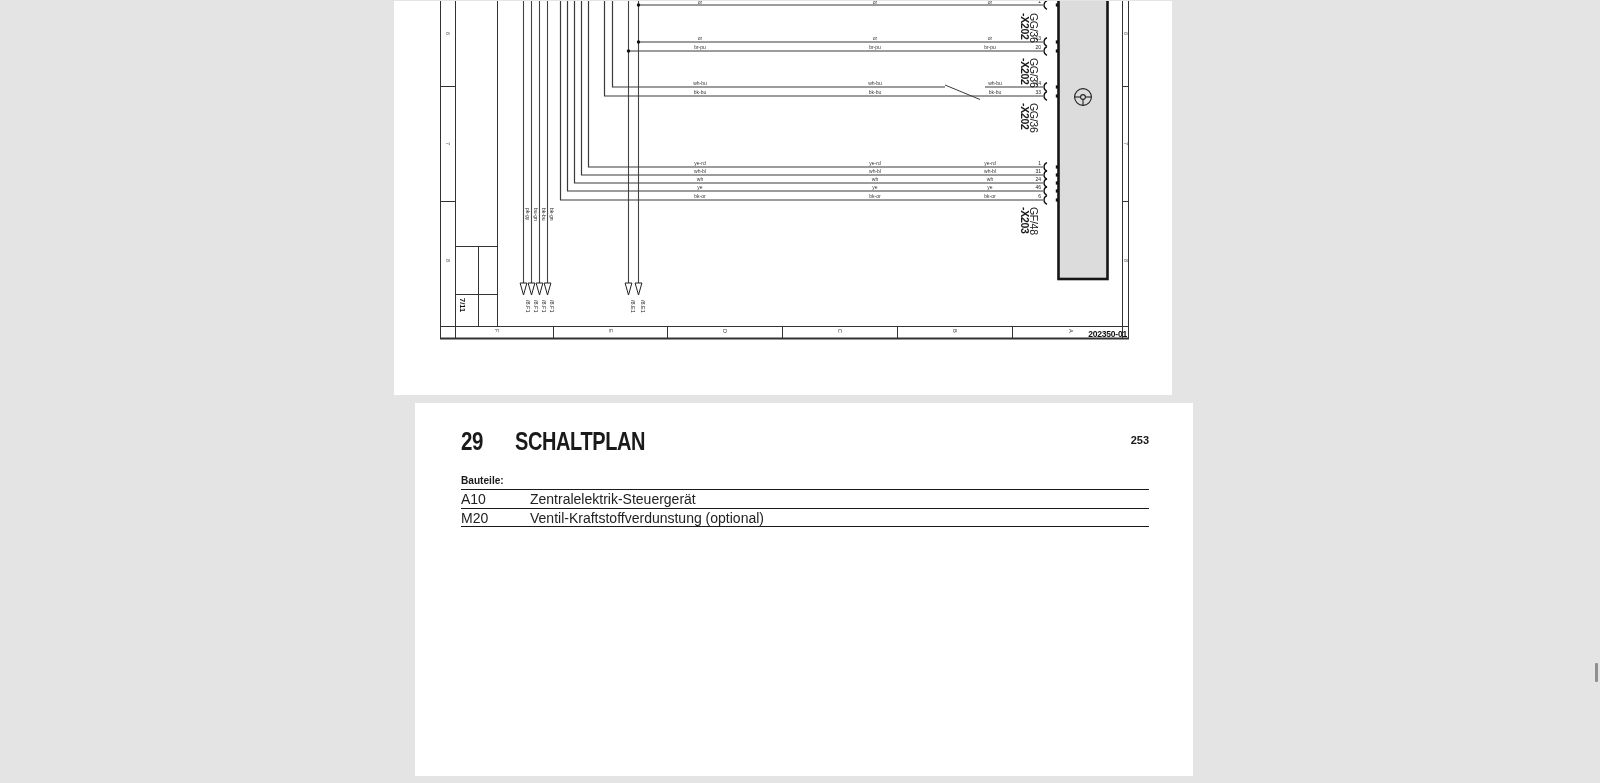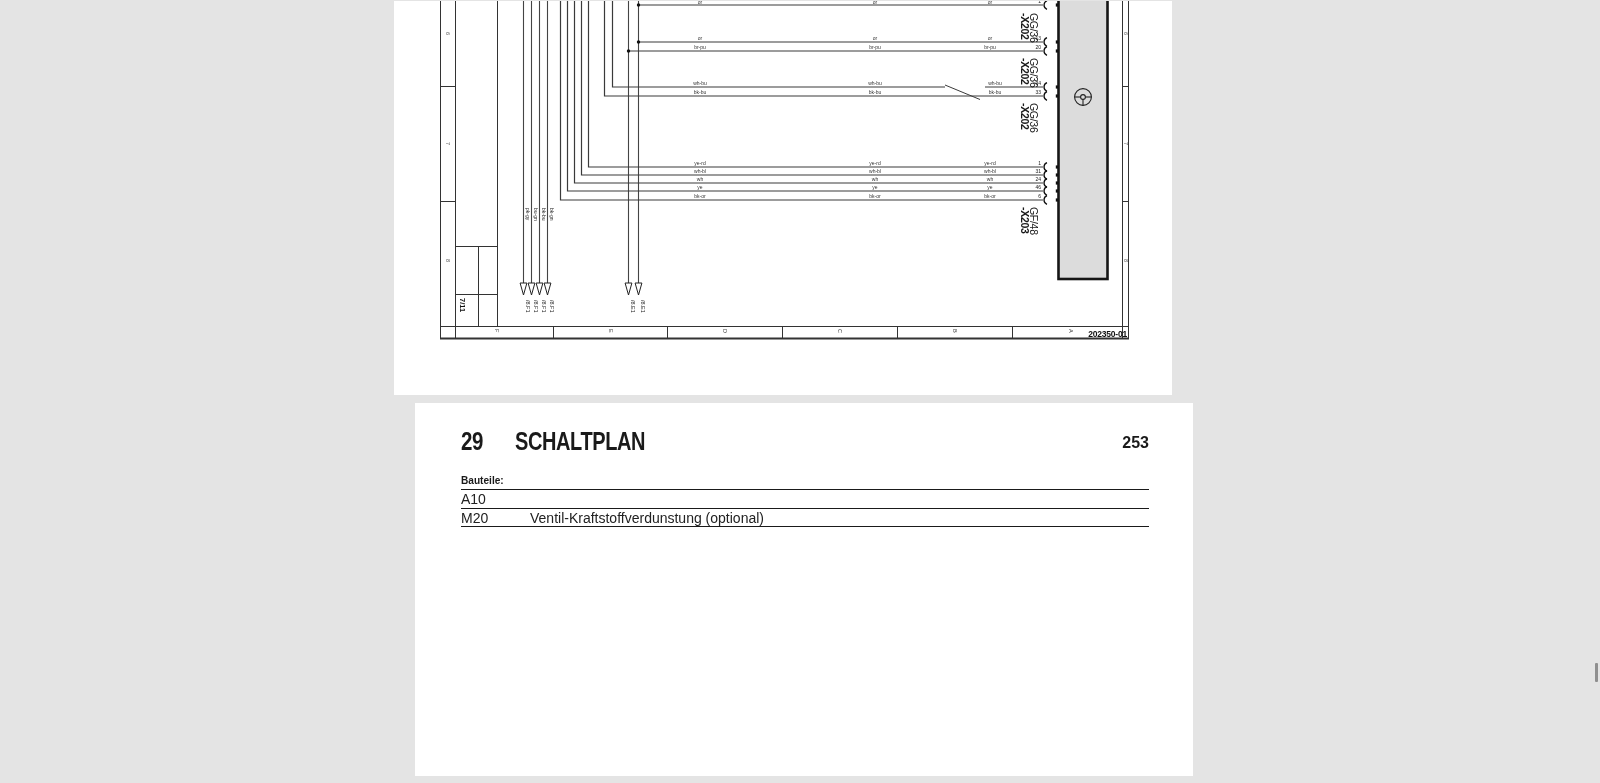--- a/index.html
+++ b/index.html
@@ -17,21 +17,21 @@
   .col { font-size:5.5px; fill:#444; }
   .ref { font-size:5.5px; fill:#222; }
   .wc  { font-size:5px; fill:#333; }
   .sheet { font-size:7.5px; font-weight:bold; fill:#111; }
   .dwg { font-size:8.5px; font-weight:600; fill:#111; letter-spacing:-0.2px; }
   
   .h-num  { position:absolute; left:46px; top:24px; font-size:25px; font-weight:bold; color:#1a1a1a;
             transform:scaleX(0.82); transform-origin:left top; letter-spacing:-0.5px; }
   .h-title{ position:absolute; left:100px; top:24px; font-size:25px; font-weight:bold; color:#1a1a1a;
             transform:scaleX(0.80); transform-origin:left top; letter-spacing:-0.5px; }
-  .h-page { position:absolute; right:44px; top:31px; font-size:16px; font-weight:bold; color:#1a1a1a; }
+  .h-page { position:absolute; right:44px; top:31px; font-size:11px; font-weight:bold; color:#1a1a1a; }
   .parts-title { position:absolute; left:46px; top:71px; font-size:11px; font-weight:bold; color:#1a1a1a;
             transform:scaleX(0.92); transform-origin:left top; }
   .parts-table { position:absolute; left:46px; top:86px; width:688px; }
   .prow { display:flex; height:19px; border-top:1px solid #1a1a1a; font-size:14px; color:#222; line-height:19px; }
   .prow:last-child { border-bottom:1px solid #1a1a1a;justify-content:space-between; }
   .pcode { width:69px; flex:none; }
   .pname { flex:1; }
   .scroll-thumb { position:absolute; right:2px; top:663px; width:3px; height:19px; background:#8f8f8f; border-radius:1px; }
 </style>
 </head>
@@ -241,20 +241,21 @@
   <div class="page page2">
     <span class="h-num">29</span>
     <span class="h-title">SCHALTPLAN</span>
     <span class="h-page">253</span>
 
     <div class="parts-title">Bauteile:</div>
 
     <div class="parts-table">
       <div class="prow">
         <span class="pcode">A10</span>
+        <span class="pname">Zentralelektrik-Steuergerät</span>
       </div>
       <div class="prow">
         <span class="pcode">M20</span>
         <span class="pname">Ventil-Kraftstoffverdunstung (optional)</span>
       </div>
     </div>
   </div>
 
   <div class="scroll-thumb"></div>
 </div>

